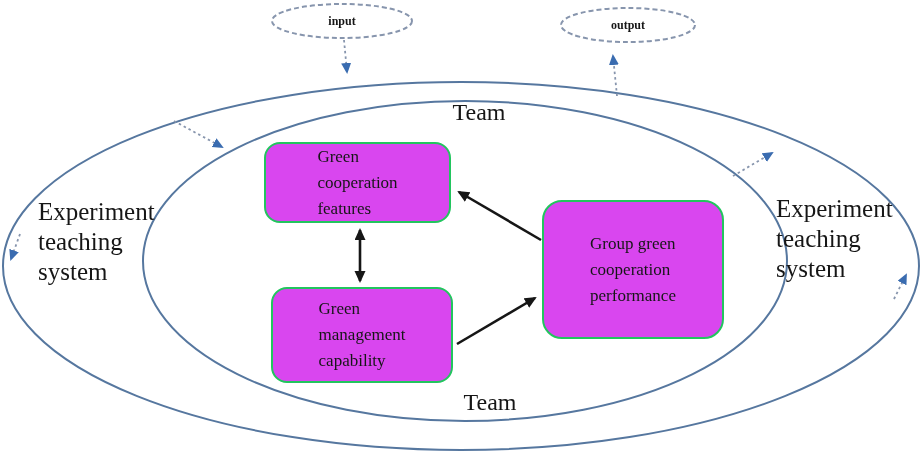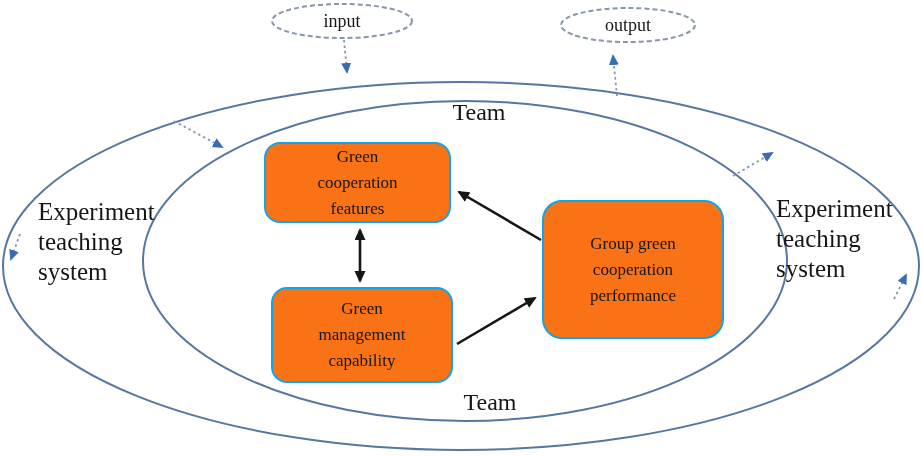--- a/index.html
+++ b/index.html
@@ -26,21 +26,22 @@
   .label {
     position: absolute;
     display: flex;
     align-items: center;
     justify-content: center;
     text-align: center;
     white-space: pre-line;
     line-height: 1.25;
   }
   .io-label {
-    font-size: 18px;
+    font-size: 12px;
+    font-weight: bold;
   }
   .input-label  { left: 272px; top: 4px;  width: 140px; height: 34px; }
   .output-label { left: 561px; top: 8px;  width: 134px; height: 34px; }
   .team-label {
     font-size: 24px;
     height: 22px;
   }
   .team-top    { left: 429px; top: 101px; width: 100px; }
   .team-bottom { left: 440px; top: 391px; width: 100px; }
   .system-label {
@@ -48,27 +49,26 @@
     font-size: 25px;
     line-height: 30px;
     white-space: pre-line;
     text-align: left;
   }
   .system-left  { left: 38px;  top: 197px; width: 140px; }
   .system-right { left: 776px; top: 194px; width: 130px; }
   .node-box {
     position: absolute;
     box-sizing: border-box;
-    border: 2px solid #0ea5e9;
+    border: 2px solid #22c55e;
     border-radius: 16px;
-    background: #f97316;
+    background: #d946ef;
     display: flex;
     align-items: center;
     justify-content: center;
-    text-align: center;
     white-space: pre-line;
     font-size: 17px;
     line-height: 26px;
   }
   .box-features    { left: 264px; top: 142px; width: 187px; height: 81px;  }
   .box-management  { left: 271px; top: 287px; width: 182px; height: 96px;  }
   .box-performance { left: 542px; top: 200px; width: 182px; height: 139px; border-radius: 20px; }
 </style>
 </head>
 <body>

